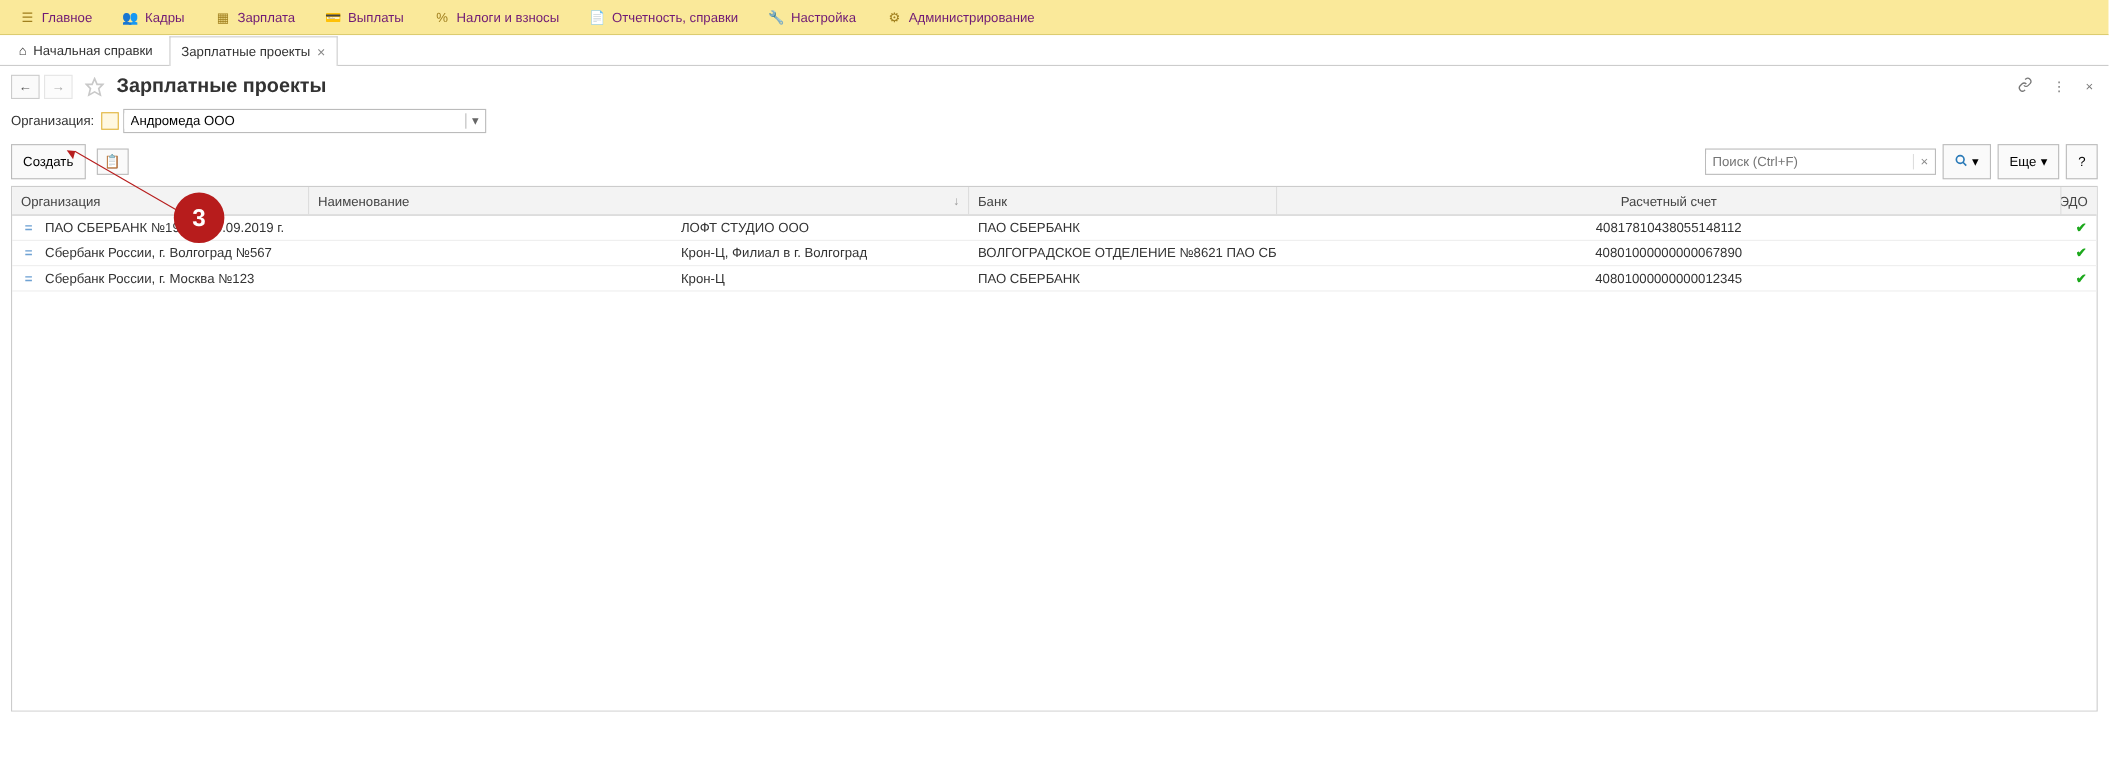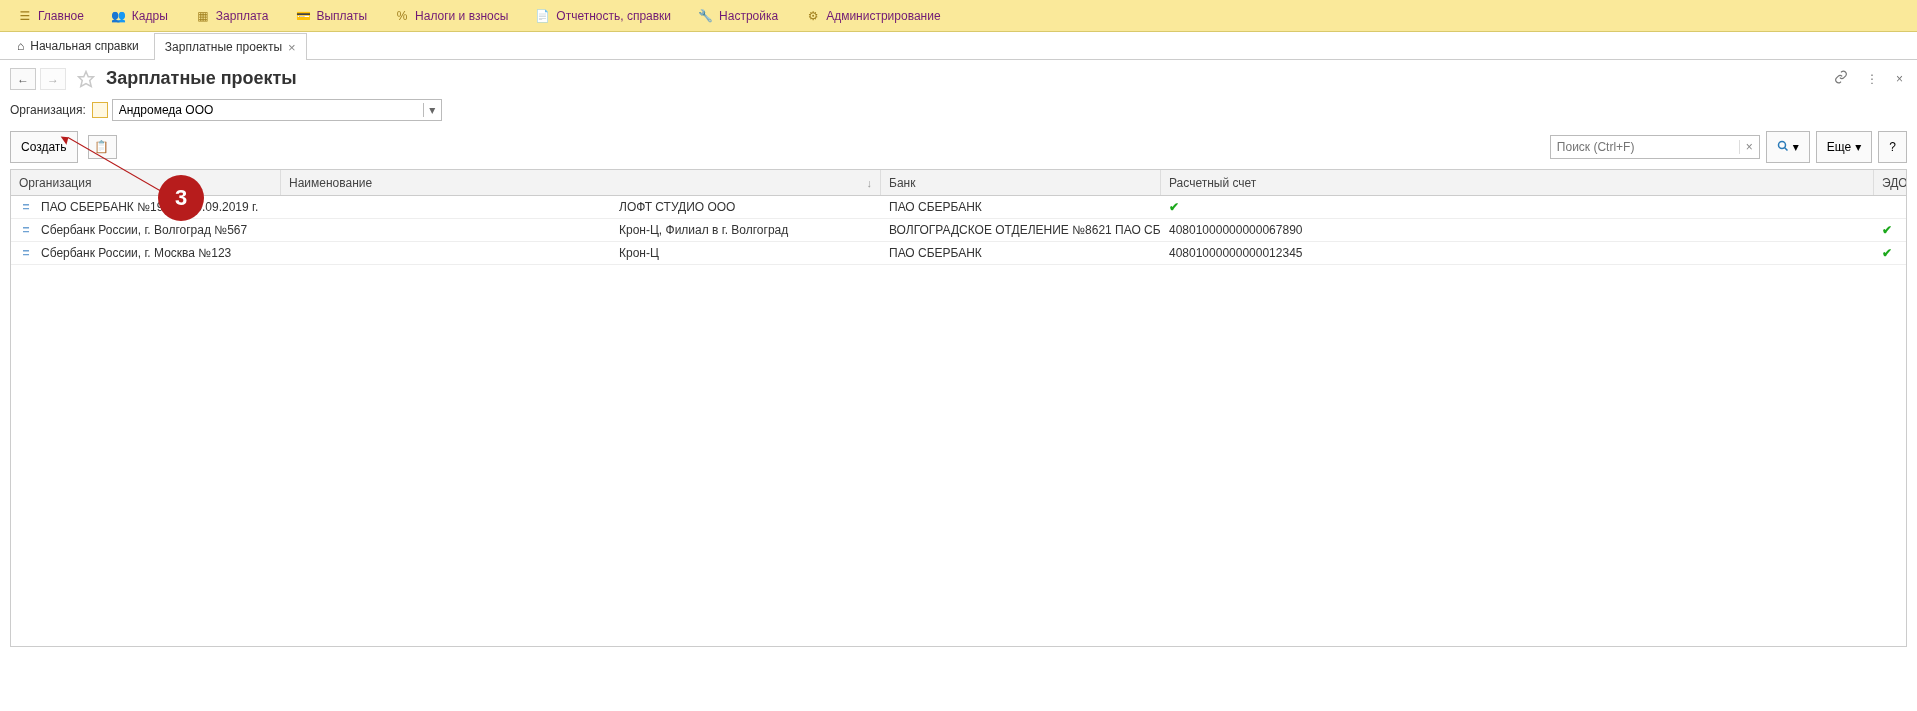--- a/index.html
+++ b/index.html
@@ -44,22 +44,22 @@
 
   
   .grid { margin: 0 10px; border: 1px solid #ccc; }
   .grid-header { display: flex; background: #f3f3f3; border-bottom: 1px solid #ccc; height: 26px; font-size: 12px; color: #444; }
   .col { padding: 5px 8px; border-right: 1px solid #ddd; display: flex; align-items: center; gap: 4px; overflow: hidden; white-space: nowrap; text-overflow: ellipsis; }
   .col:last-child { border-right: none; }
   .c-name { width: 600px; }
   .c-org { width: 270px; }
   .c-bank { width: 280px; }
   .c-acct { width: 350px; }
-  .c-edo { width: 32px; flex: none; justify-content: flex-start; }
-  .c-fill { flex: 1; }
+  .c-edo { width: 32px; flex: none; justify-content: flex-end; }
+  .c-fill { flex: 1; justify-content: center; }
   .sortarrow { color: #999; font-size: 11px; margin-left: auto; }
 
   .grid-body { min-height: 450px; }
   .grid-row { display: flex; height: 23px; border-bottom: 1px solid #eee; font-size: 12px; }
   .grid-row .col { border-right: 1px solid transparent; }
   .rowicon { width: 14px; text-align: center; color: #6fa2d3; font-weight: bold; margin-right: 4px; }
   .check { color: #1ca81c; font-weight: bold; }
 
   
   .annot-circle { position: absolute; width: 46px; height: 46px; border-radius: 50%; background: #b71c1c; color: #fff; display:flex; align-items:center; justify-content:center; font-size: 22px; font-weight: bold; }
@@ -199,20 +199,23 @@
       <div class="col c-name">
           <span class="rowicon">=</span>
           <span>ПАО СБЕРБАНК №198 от 05.09.2019 г.</span>
         </div>
       <div class="col c-org">
           <span>ЛОФТ СТУДИО ООО</span>
         </div>
       <div class="col c-bank">
           <span>ПАО СБЕРБАНК</span>
         </div>
+      <div class="col c-acct c-fill">
+          <span>40817810438055148112</span>
+        </div>
       <div class="col c-edo">
           <span class="check">✔</span>
         </div>
     </div>
     <div class="grid-row">
       <div class="col c-name">
           <span class="rowicon">=</span>
           <span>Сбербанк России, г. Волгоград №567</span>
         </div>
       <div class="col c-org">

